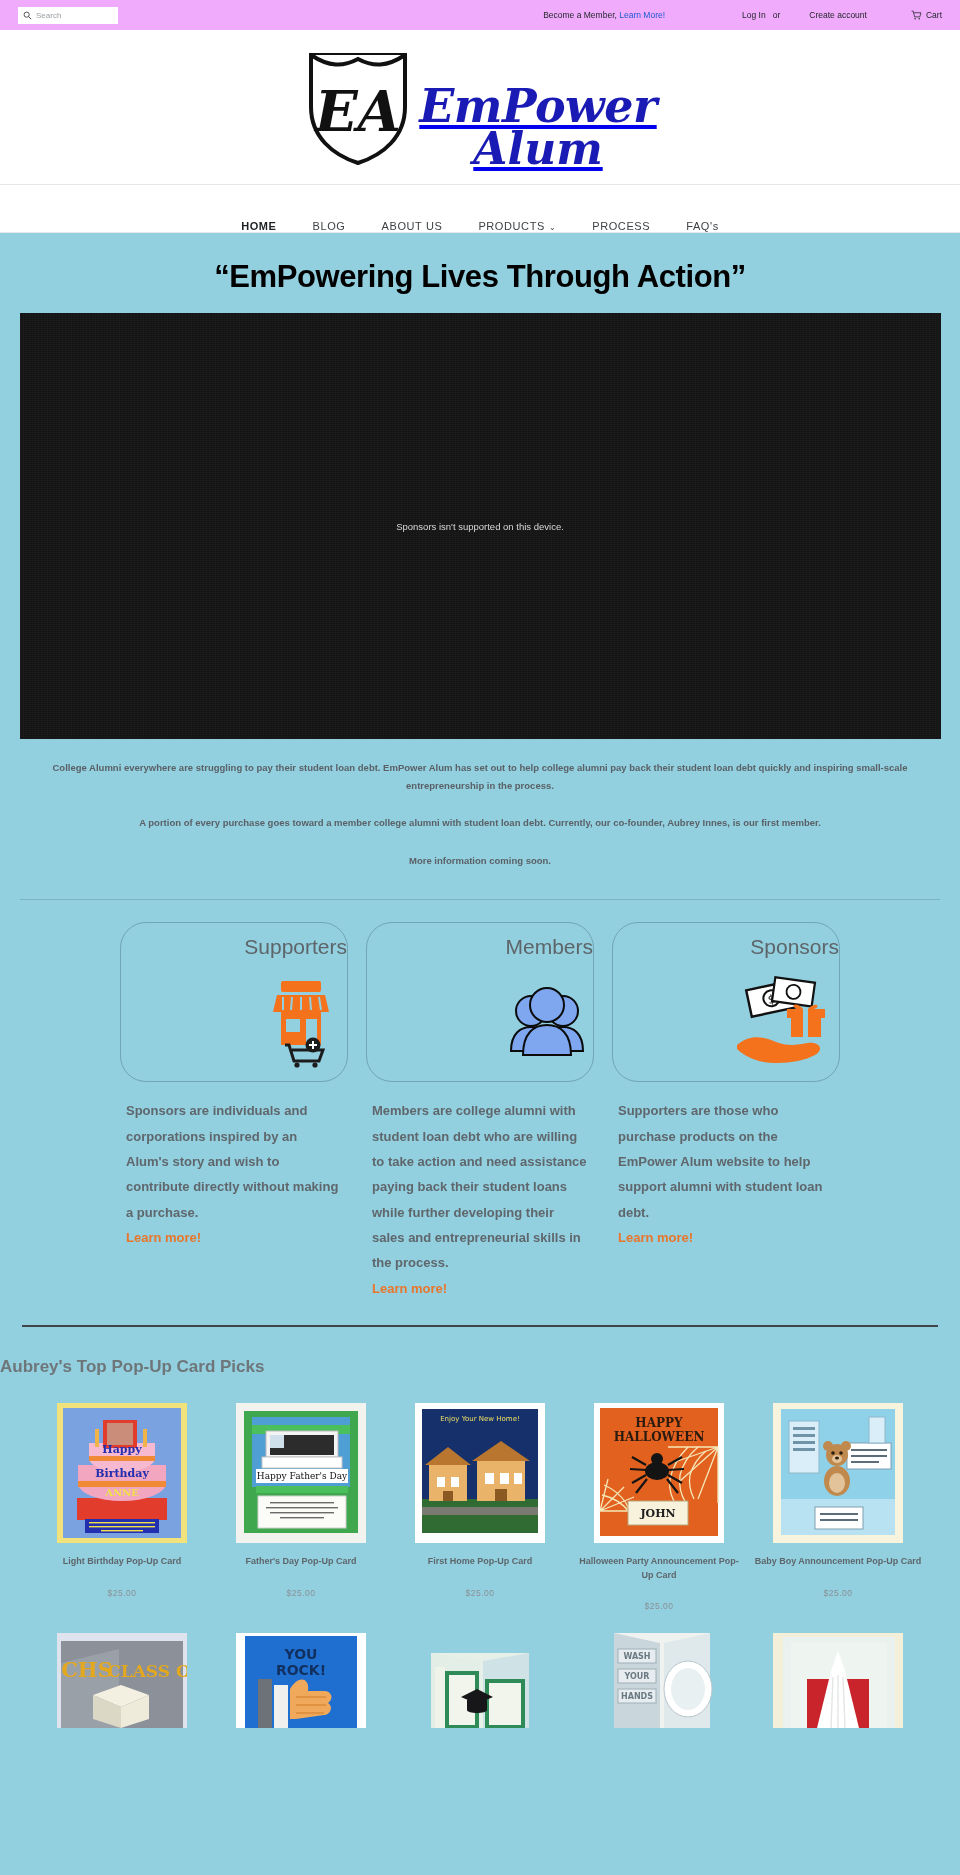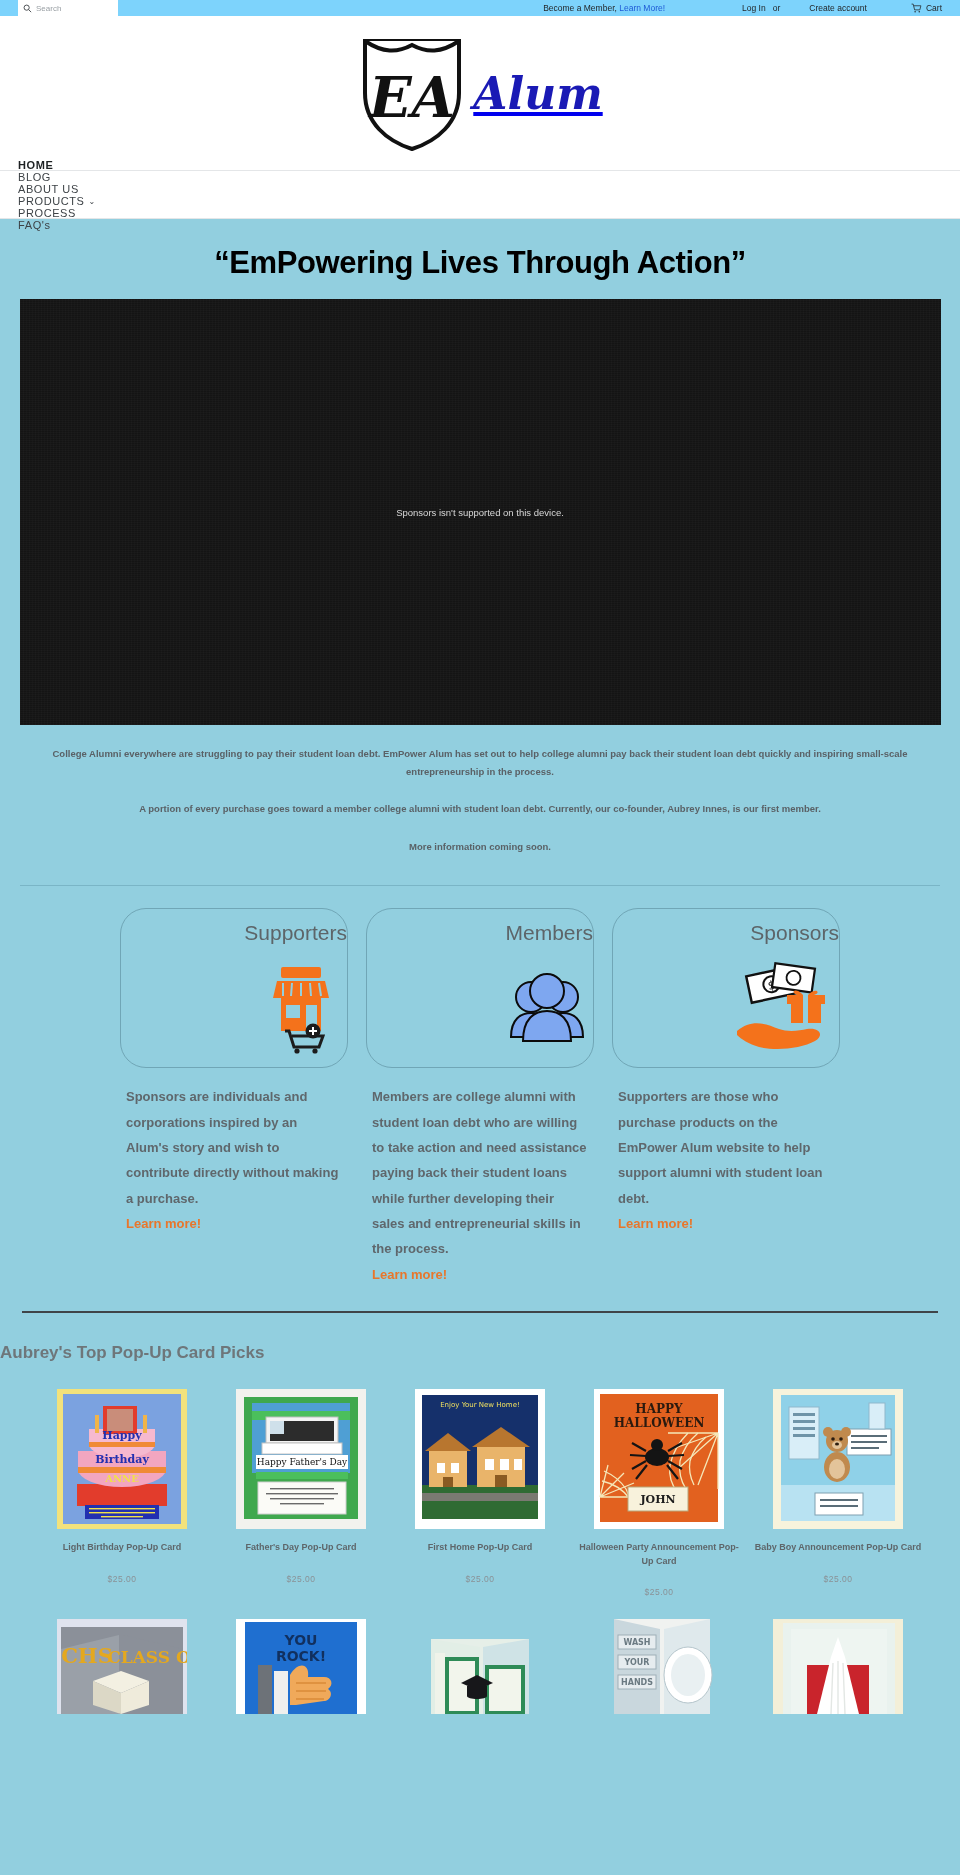--- a/index.html
+++ b/index.html
@@ -7,22 +7,22 @@
   body {
     font-family: "Liberation Sans", sans-serif;
     background: #92cfdf;
     color: #3d4246;
     width: 960px;
     overflow-x: hidden;
   }
 
   
   .topbar {
-    background: #7dd3fc;
-    height: 16px;
+    background: #f0abfc;
+    height: 30px;
     display: flex;
     align-items: center;
     padding: 4px 18px;
     position: relative;
   }
   .search-box {
     width: 100px;
     height: 17px;
     background: #ffffff;
     border: 1px solid #ffffff;
@@ -68,41 +68,40 @@
 
   
   .logo-header {
     background: #ffffff;
     height: 155px;
     display: flex;
     align-items: center;
     justify-content: center;
     border-bottom: 1px solid #e4e6e8;
   }
-  .logo-wrap { display: flex; align-items: center; gap: 6px; }
+  .logo-wrap { display: flex; align-items: flex-end; gap: 6px; }
   .logo-text {
     font-family: "DejaVu Serif", serif;
     font-style: italic;
     font-weight: bold;
     color: #1a1ab5;
     line-height: 0.92;
   }
   .logo-line1 { font-size: 46px; letter-spacing: -0.5px; }
   .logo-line2 { font-size: 44px; text-align: center; margin-top: 2px; }
 
   
   .mainnav {
     background: #ffffff;
     height: 48px;
     display: flex;
-    align-items: flex-start;
+    align-items: flex-end;
     justify-content: center;
     border-bottom: 1px solid #e4e6e8;
     gap: 0;
-    flex-direction: column;
   }
   .nav-item {
     font-size: 11px;
     letter-spacing: 0.6px;
     color: #3d4246;
     text-decoration: none;
     padding: 0 18px;
     display: flex;
     align-items: center;
     gap: 4px;
@@ -272,20 +271,21 @@
 </div>
 
 <div class="logo-header">
   <a href="#" class="logo-wrap">
     <svg width="110" height="125" viewBox="0 0 110 125">
       <path d="M8 10 L55 10 L102 10 L102 62 C102 92 80 110 55 118 C30 110 8 92 8 62 Z" fill="#ffffff" stroke="#111111" stroke-width="4"></path>
       <path d="M8 10 C26 22 40 22 55 14 C70 22 84 22 102 10" fill="#ffffff" stroke="#111111" stroke-width="4"></path>
       <text x="55" y="86" text-anchor="middle" font-family="DejaVu Serif, serif" font-style="italic" font-weight="bold" font-size="56" fill="#111111">EA</text>
     </svg>
     <div class="logo-text">
+      <div class="logo-line1">EmPower</div>
       <div class="logo-line2">Alum</div>
     </div>
   </a>
 </div>
 
 <nav class="mainnav">
   <a href="#" class="nav-item active">
     <span>HOME</span>
   </a>
   <a href="#" class="nav-item">

